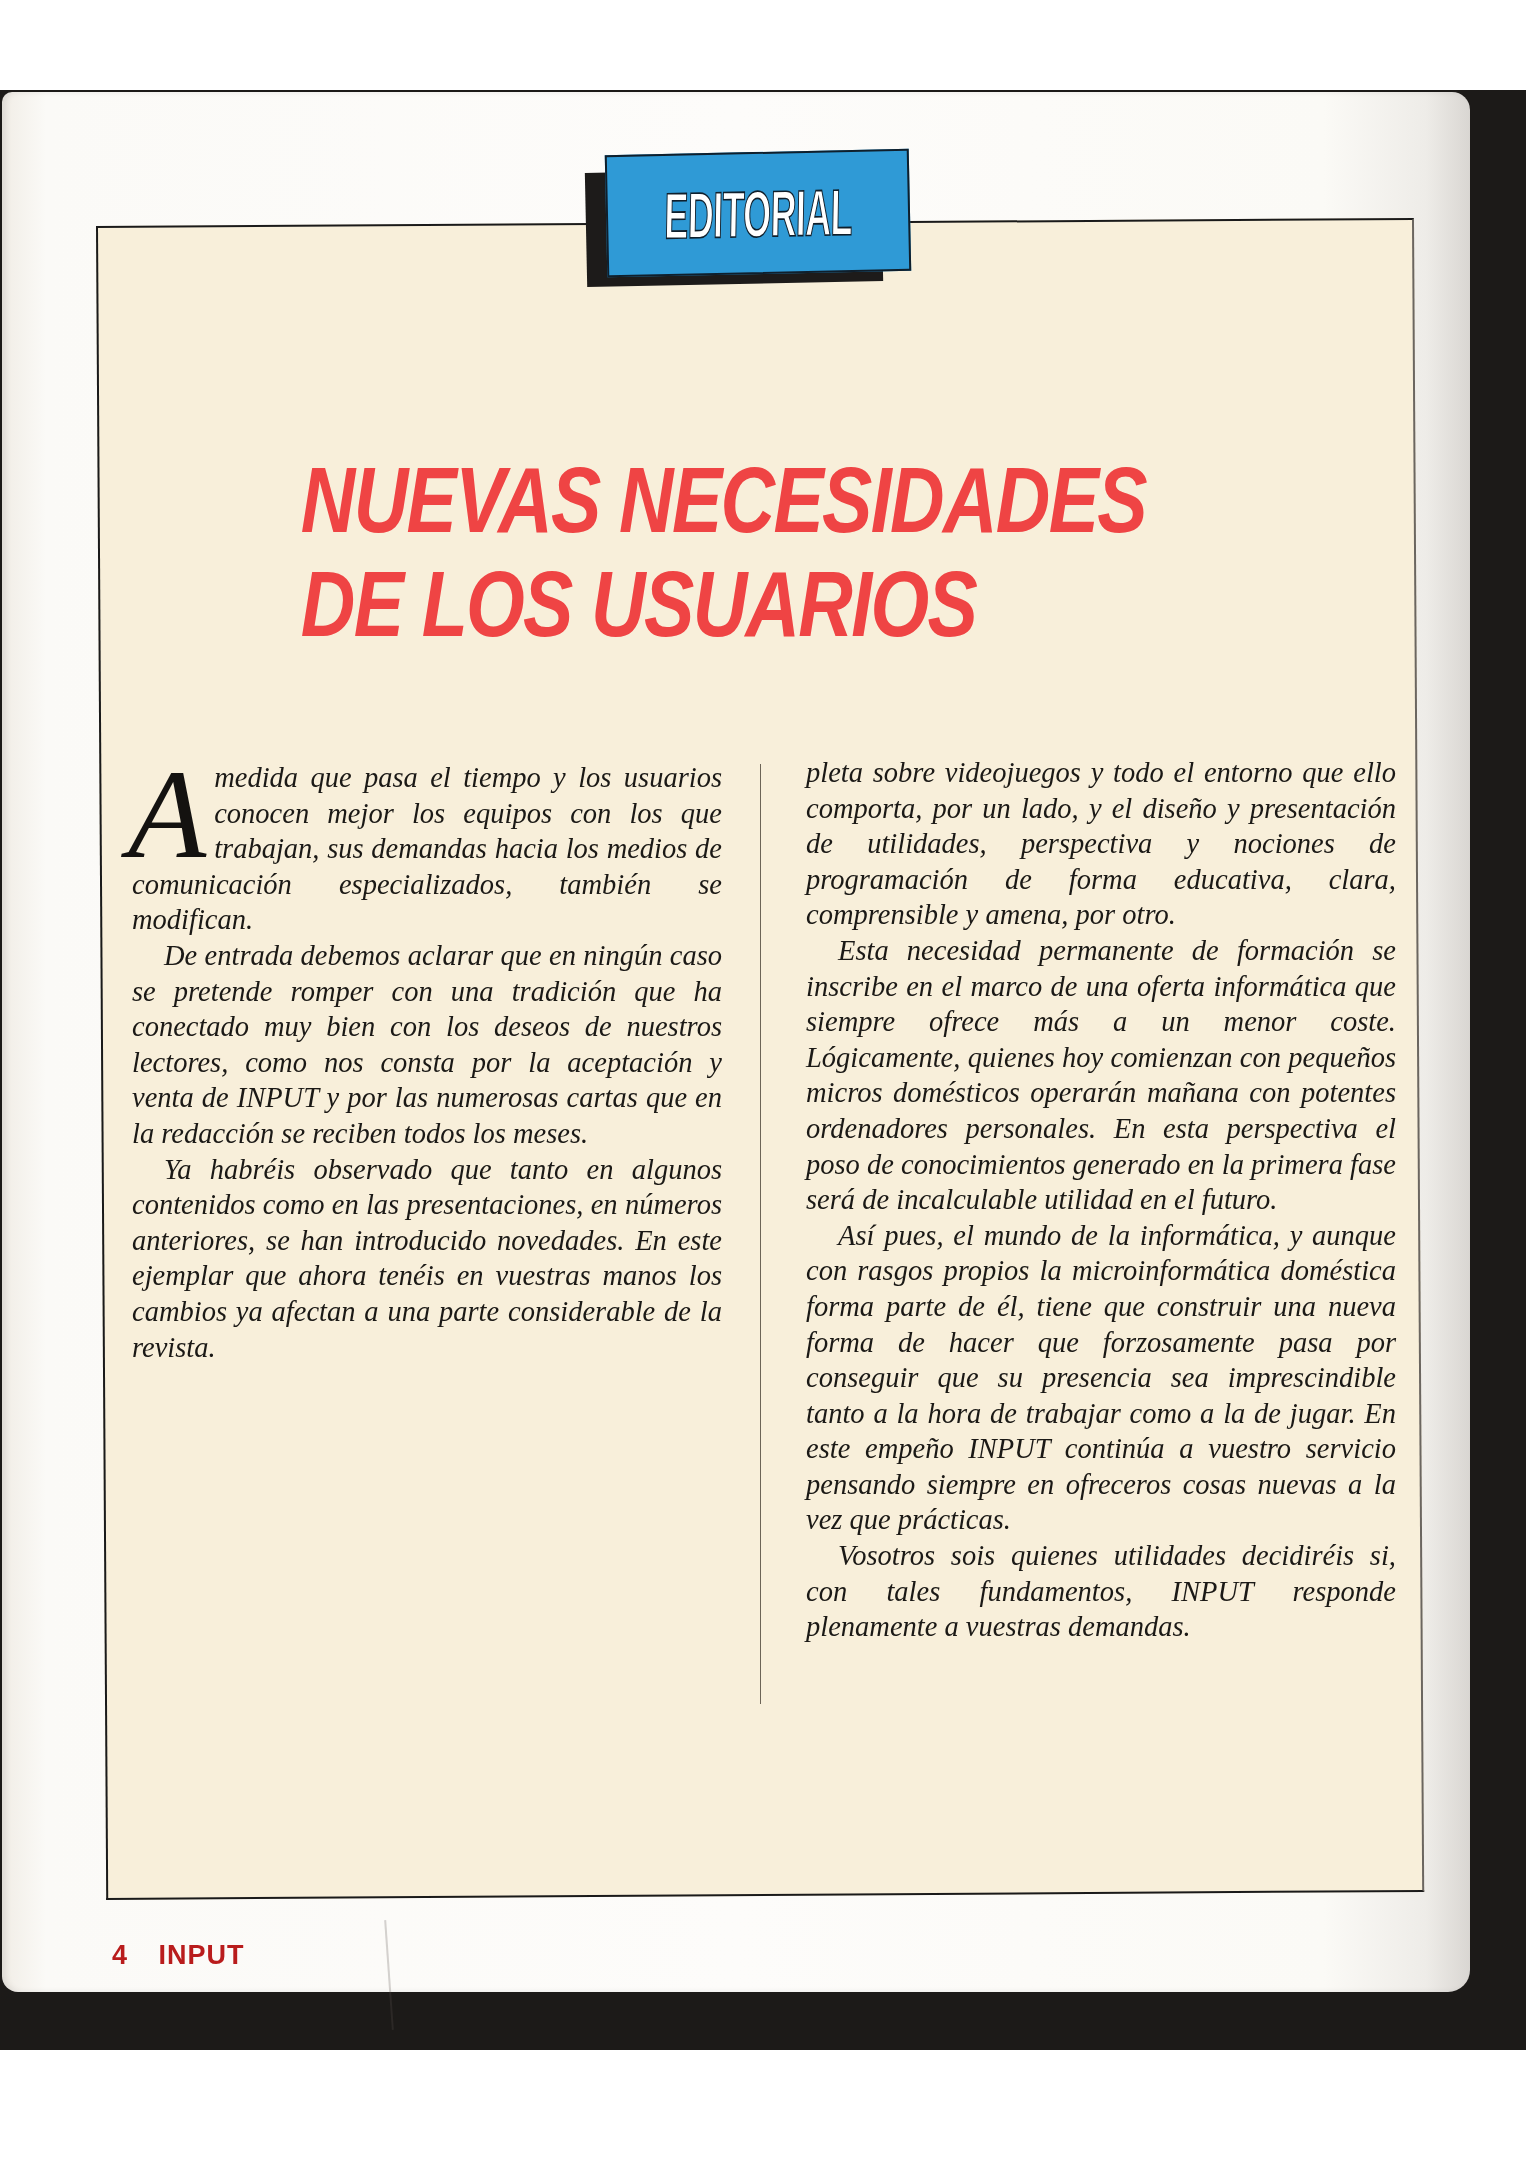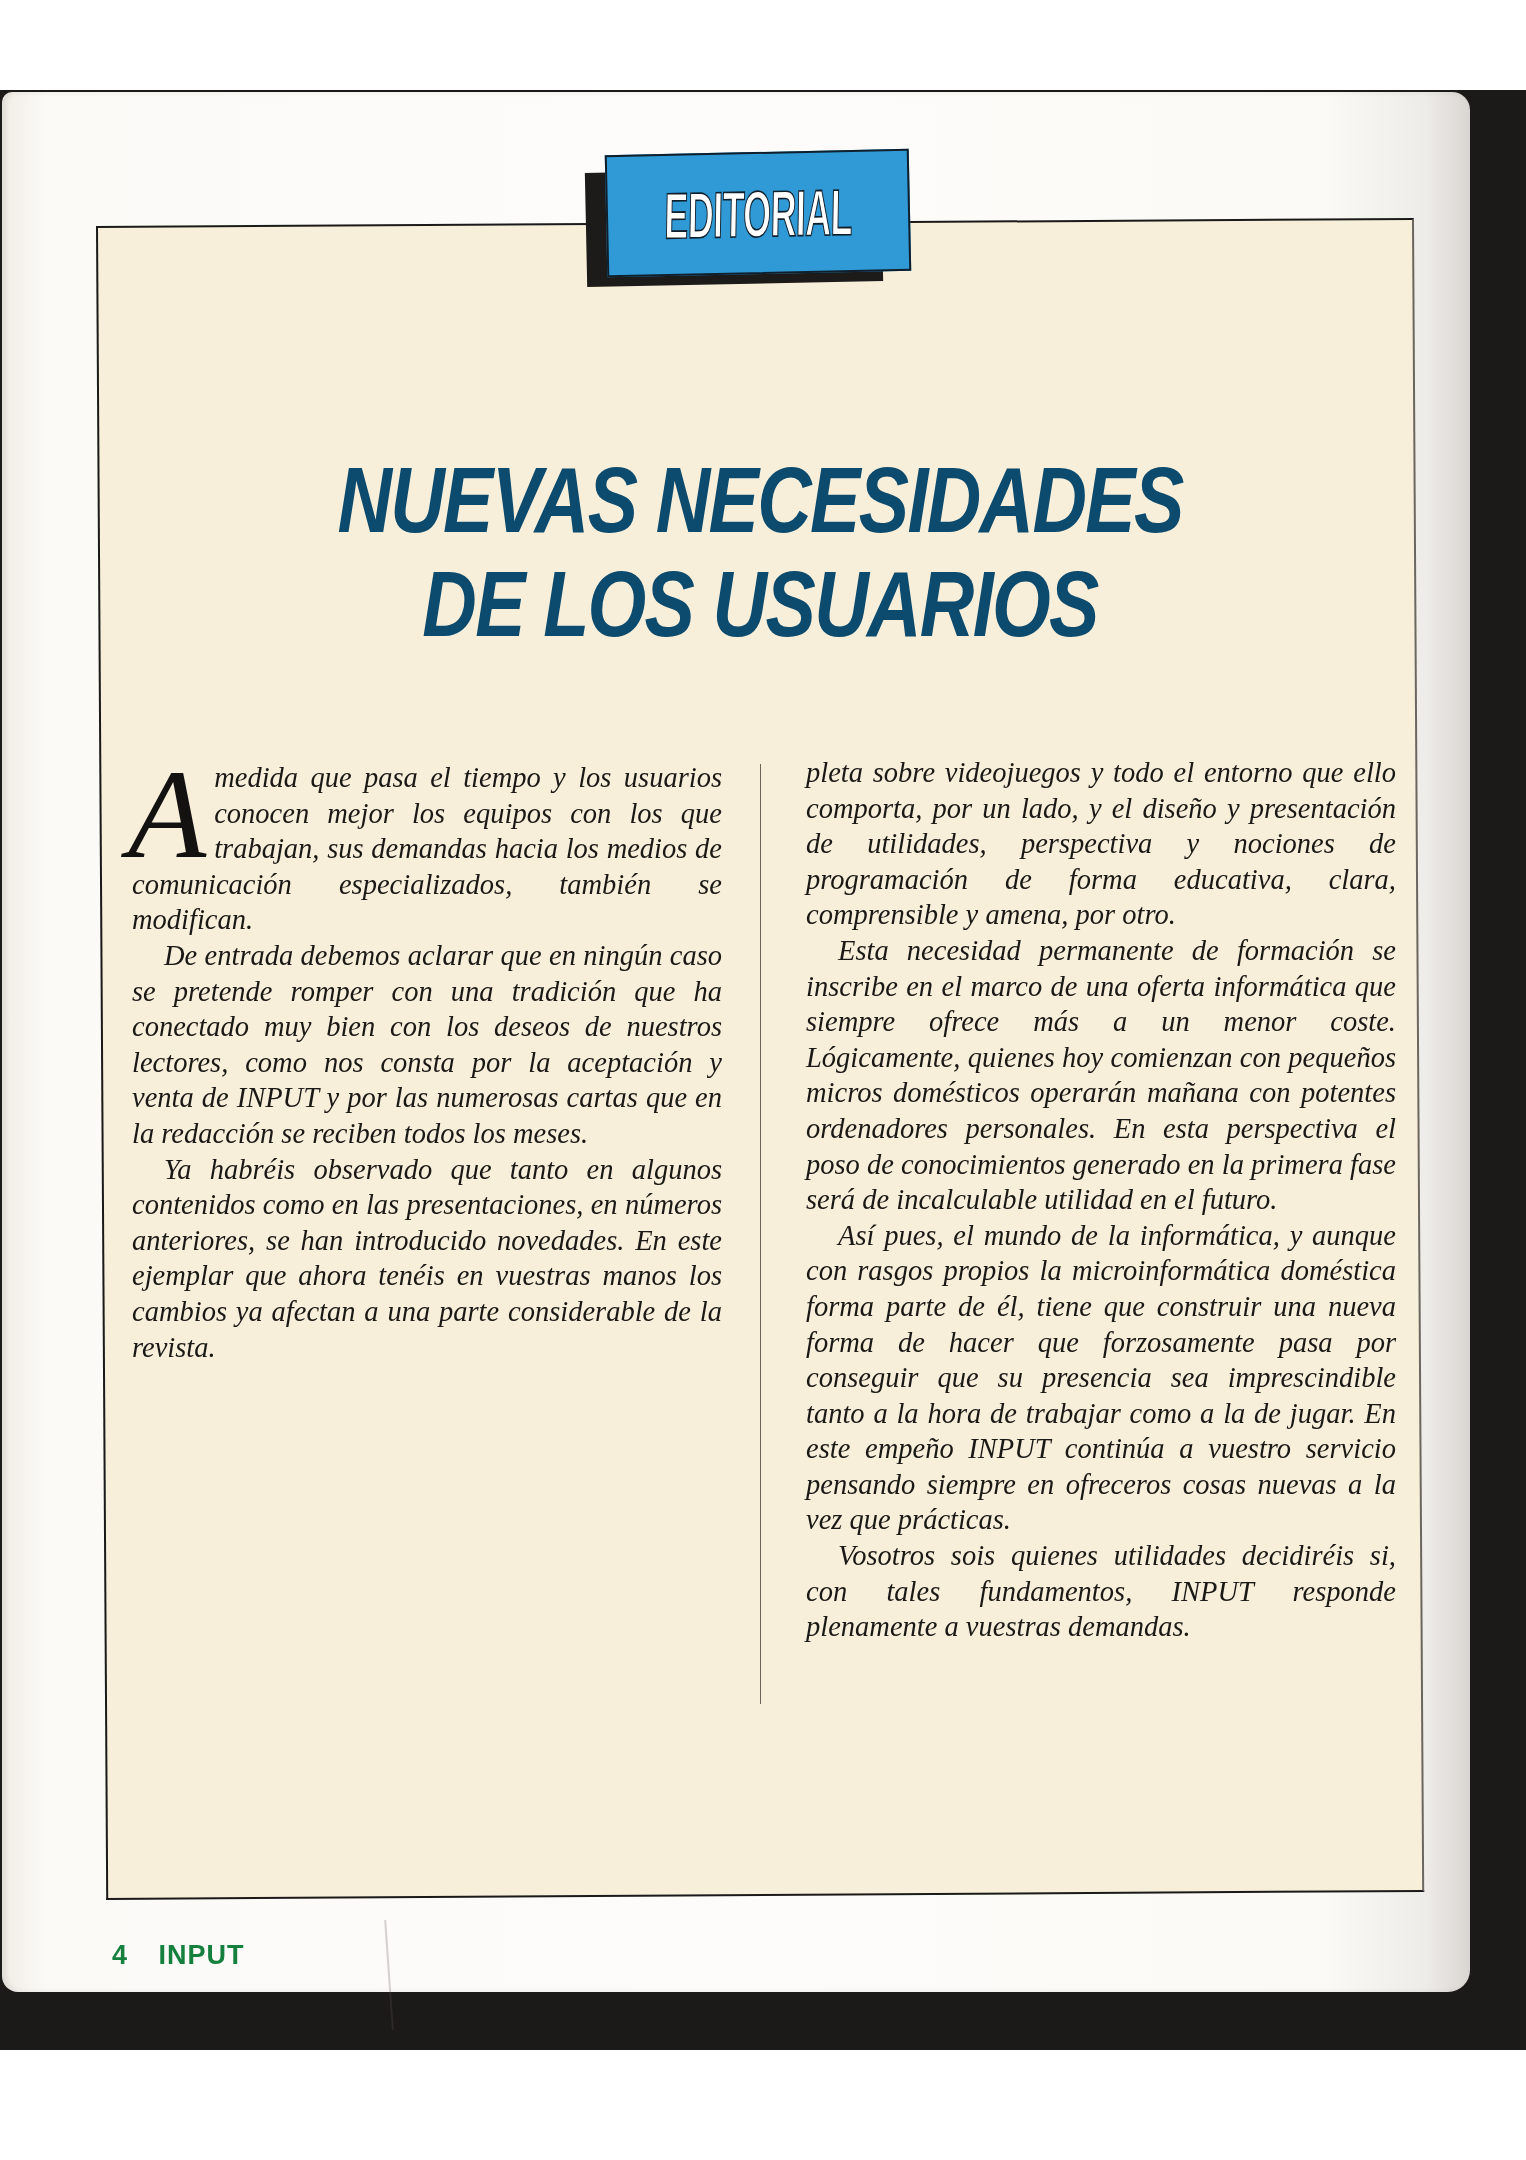--- a/index.html
+++ b/index.html
@@ -39,23 +39,22 @@
       display: flex; align-items: center; justify-content: center;
     }
     .badge-text {
       font-family: "Liberation Sans", sans-serif; font-weight: bold;
       color: #ffffff; font-size: 58px; letter-spacing: -1px;
       transform: scaleX(0.62) scaleY(1.12) skewX(-4deg);
       -webkit-text-stroke: 1.5px #0f1f2c;
     }
     .headline {
       position: absolute; left: 200px; top: 448px; width: 1120px;
-      text-align: center;
       font-family: "Liberation Sans", sans-serif; font-weight: bold; font-style: italic;
-      color: #0c4a6e; font-size: 92px; line-height: 104px;
+      color: #ef4444; font-size: 92px; line-height: 104px;
       letter-spacing: -2px;
     }
     .headline span { display: block; transform: scaleX(0.82); }
     .column {
       position: absolute; top: 760px; width: 590px;
       font-style: italic; color: #1b1916;
       font-size: 28.5px; line-height: 35.6px;
       text-align: justify; hyphens: manual;
     }
     .col-left { left: 132px; }
@@ -66,21 +65,21 @@
       float: left; font-style: italic; font-size: 128px; line-height: 100px;
       margin: 4px 8px 0 -4px; color: #141210;
     }
     .divider {
       position: absolute; left: 760px; top: 764px; width: 1px; height: 940px;
       background: #6c6456;
     }
     .folio {
       position: absolute; left: 112px; top: 1940px;
       font-family: "Liberation Sans", sans-serif; font-weight: bold;
-      font-size: 27px; color: #15803d; letter-spacing: 1px;
+      font-size: 27px; color: #b91c1c; letter-spacing: 1px;
     }
     .folio .num { margin-right: 22px; }
     .crease {
       position: absolute; left: 388px; top: 1920px; width: 2px; height: 110px;
       background: rgba(90,85,80,0.25); transform: rotate(-4deg);
     }
   </style>
 </head>
 <body>
 

